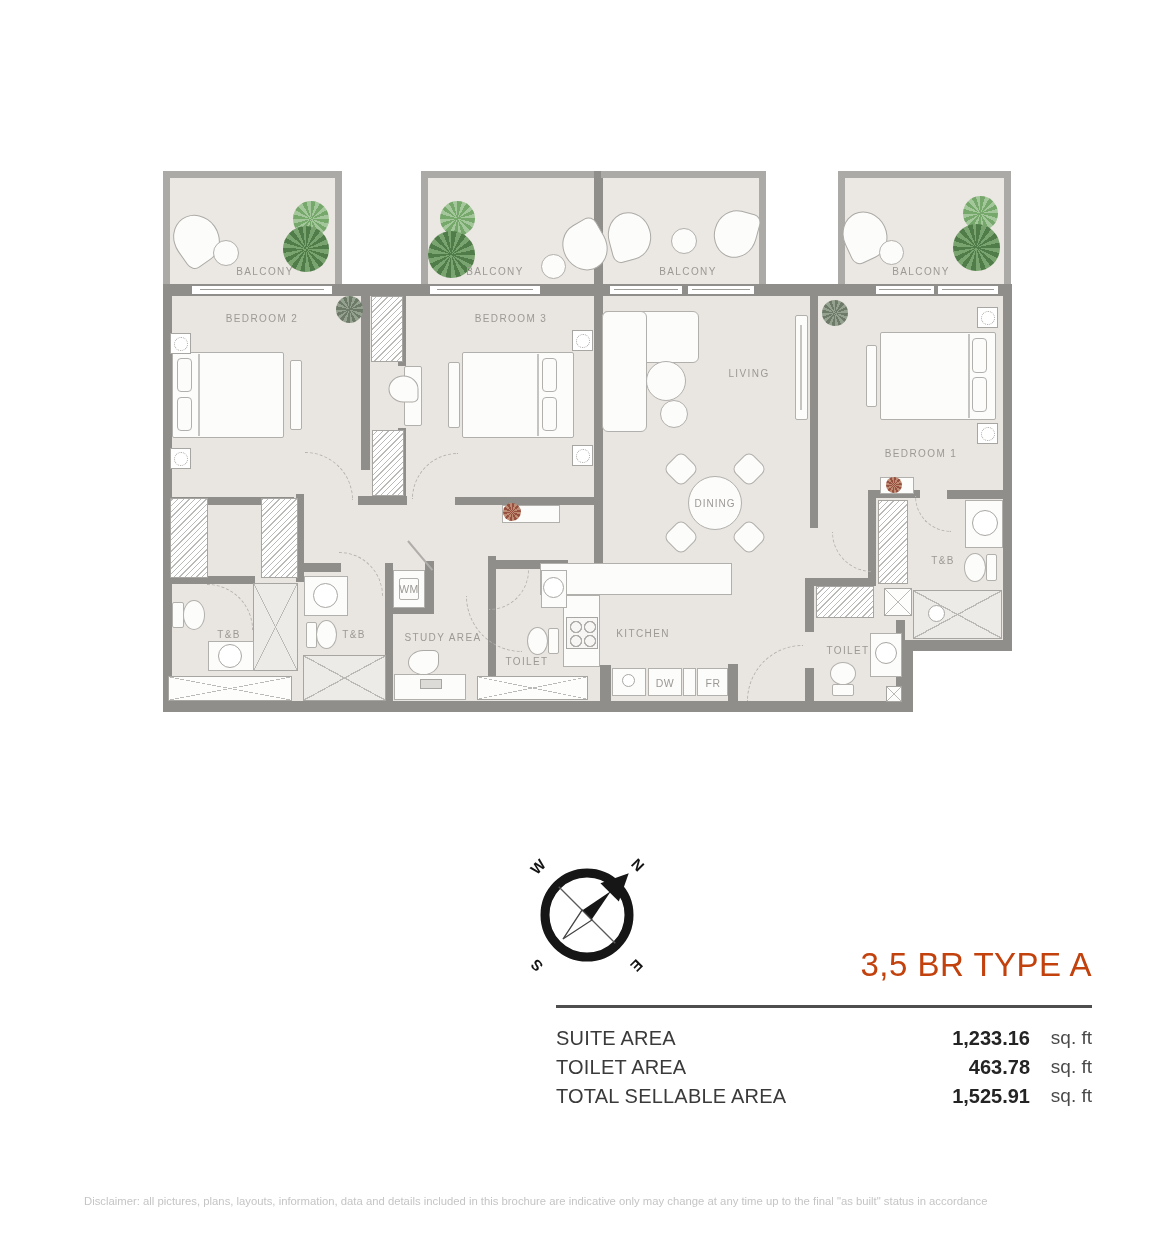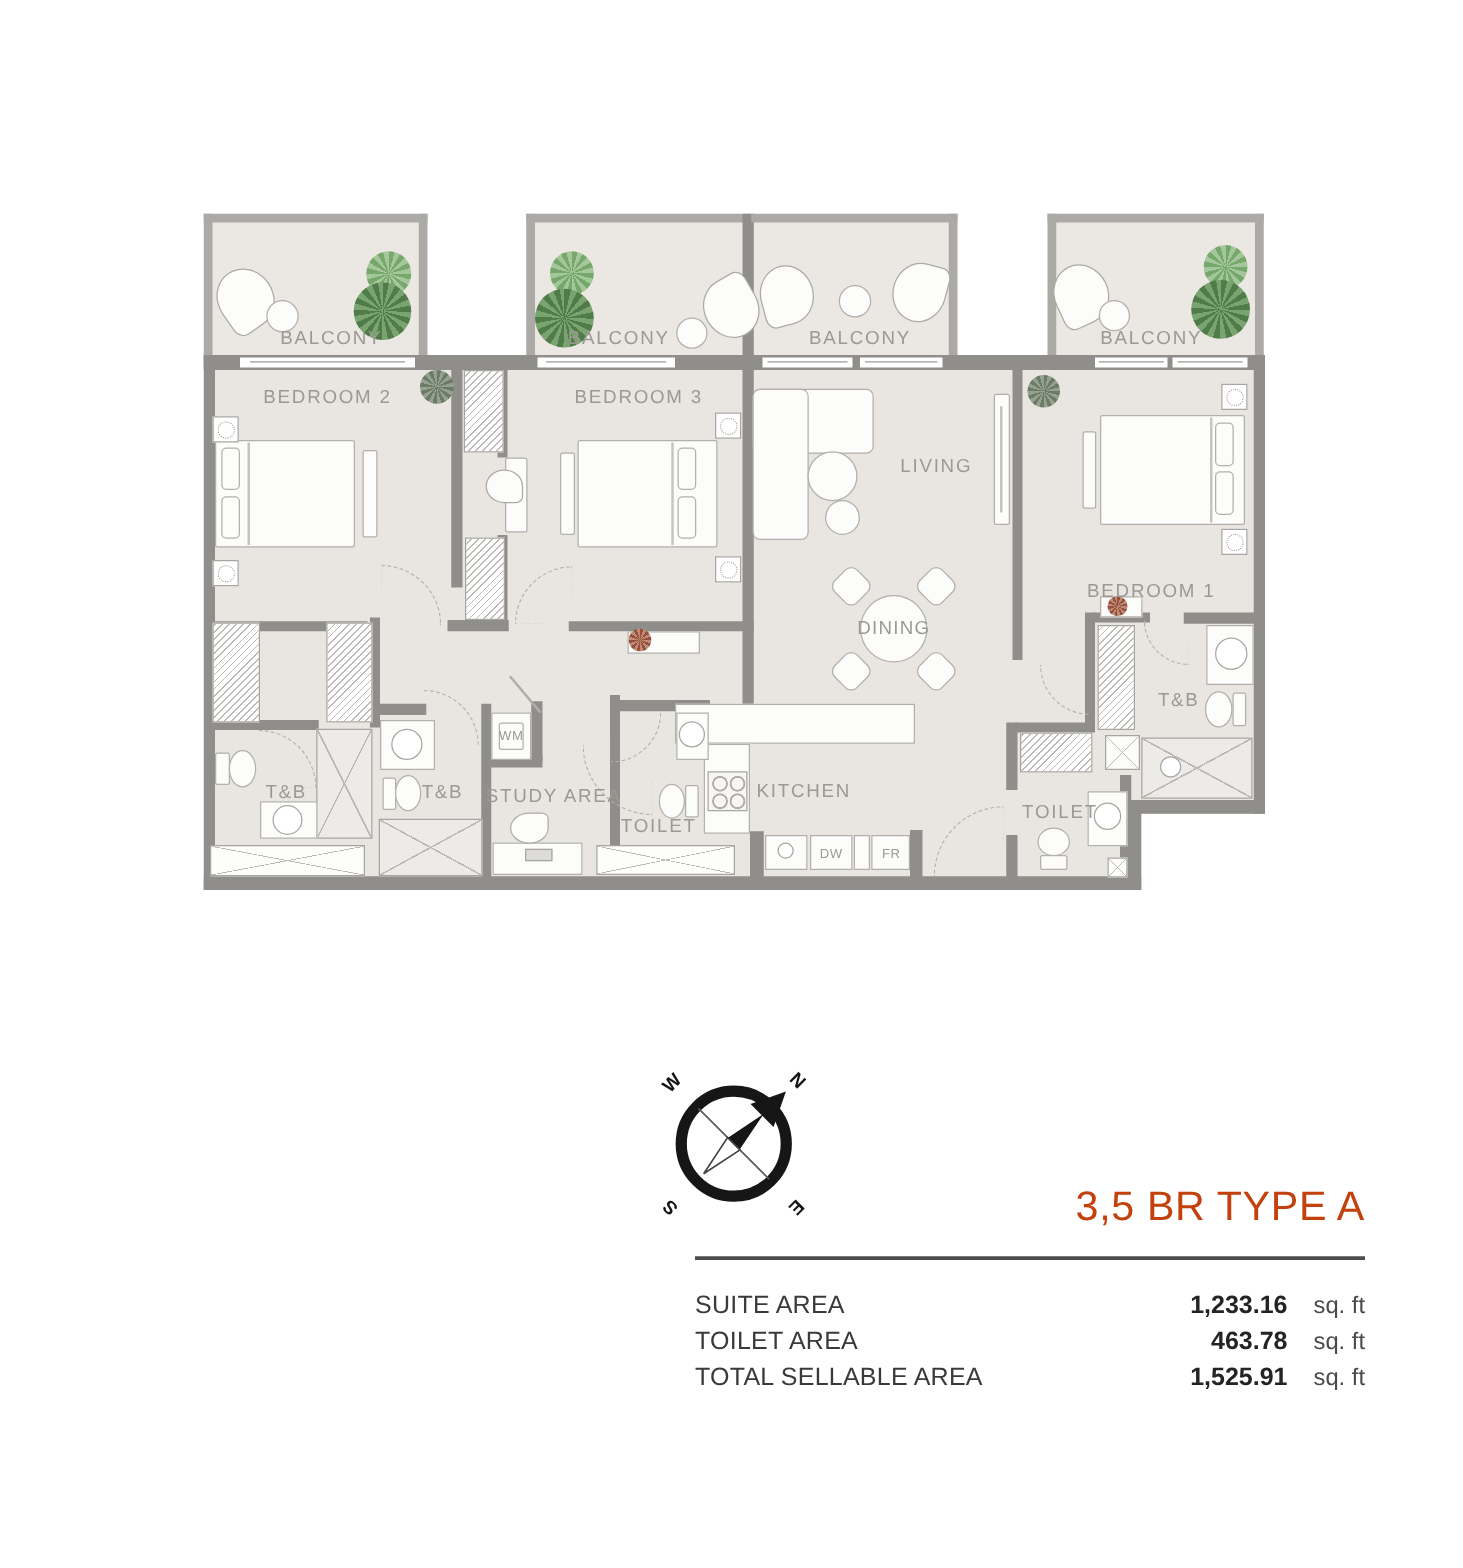--- a/index.html
+++ b/index.html
@@ -16,39 +16,39 @@
   .xpat{background-image:linear-gradient(to top right,transparent 49.2%,#bcbab6 49.2%,#bcbab6 50.8%,transparent 50.8%),linear-gradient(to bottom right,transparent 49.2%,#bcbab6 49.2%,#bcbab6 50.8%,transparent 50.8%)}
   .xbox{background-color:#fdfdfc;border:1px solid #a7a5a1;box-sizing:border-box}
   .shower{background-color:#edebe7;border:1px solid #a7a5a1;box-sizing:border-box}
   .slot{background:#fff}
   .slot::after{content:"";position:absolute;left:6%;right:6%;top:2.5px;height:1.6px;background:#9d9c99}
   .arc{border:1.2px dashed #b5b3af;box-sizing:border-box;background:transparent}
   .arc.tl{border-right:0;border-bottom:0;border-top-left-radius:100%}
   .arc.tr{border-left:0;border-bottom:0;border-top-right-radius:100%}
   .arc.bl{border-right:0;border-top:0;border-bottom-left-radius:100%}
   .arc.br{border-left:0;border-top:0;border-bottom-right-radius:100%}
-  .rlabel{transform:translate(-50%,-50%);font-size:15px;letter-spacing:1.4px;color:#9c9995;white-space:nowrap}
+  .rlabel{transform:translate(-50%,-50%);font-size:10px;letter-spacing:1.4px;color:#9c9995;white-space:nowrap}
   .rlabel.sm{font-size:10.5px;letter-spacing:.5px}
   .fan{background:#fff;border:1.1px solid #a8a6a2;box-sizing:border-box}
   .fan::after{content:"";position:absolute;inset:2.5px;border:1.2px dotted #a8a6a2;border-radius:50%}
   .plant{border-radius:50%;background:repeating-conic-gradient(#4f7c49 0 13deg,#79a36f 13deg 26deg)}
   .plant.light{background:repeating-conic-gradient(#76a86c 0 15deg,#a3c79a 15deg 30deg)}
   .plant.gray{background:repeating-conic-gradient(#6d7a68 0 15deg,#95a18f 15deg 30deg)}
   .plant.red{background:repeating-conic-gradient(#96503f 0 18deg,#c08b73 18deg 36deg)}
   .stove{background:#f7f6f4;border:1px solid #a8a6a2;box-sizing:border-box;background-image:radial-gradient(circle at 9px 9px,transparent 4.5px,#afada9 5px,#afada9 6px,transparent 6.5px),radial-gradient(circle at 23px 9px,transparent 4.5px,#afada9 5px,#afada9 6px,transparent 6.5px),radial-gradient(circle at 9px 23px,transparent 4.5px,#afada9 5px,#afada9 6px,transparent 6.5px),radial-gradient(circle at 23px 23px,transparent 4.5px,#afada9 5px,#afada9 6px,transparent 6.5px)}
   .sinkc{background:#fff;border:1.2px solid #a9a7a3;border-radius:50%;box-sizing:border-box}
   .chair{background:#fcfcfb;border:1.2px solid #acaaa6;border-radius:58% 58% 58% 22%;box-sizing:border-box}
   .dchair{background:#fcfcfb;border:1px solid #b2b0ac;border-radius:7px;transform:rotate(45deg);box-sizing:border-box}
   .hline{background:#c6c4c0}
   .compass{left:527px;top:855px;width:120px;height:120px;transform:rotate(45deg)}
   .cdir{position:absolute;font-weight:bold;font-size:15px;color:#141414}
   .title{right:78px;top:946px;font-size:33px;color:#c2410c;letter-spacing:.5px;white-space:nowrap}
   .divider{left:556px;top:1005px;width:536px;height:2.5px;background:#4e4e4e}
   .areas{left:556px;top:1027px;width:536px}
-  .arow{display:flex;align-items:flex-end;height:29px}
+  .arow{display:flex;align-items:flex-start;height:29px}
   .a-label{flex:1;font-size:20px;color:#3a3a3a;letter-spacing:.2px}
   .a-value{width:150px;text-align:right;font-size:20px;font-weight:bold;color:#242424}
   .a-unit{width:62px;text-align:right;font-size:19px;color:#4a4a4a}
   .disclaimer{left:84px;top:1193px;width:1012px;font-size:11.3px;line-height:17px;color:#c5c5c5}
 </style>
 </head>
 <body>
 
 <div class="stage">
 
@@ -246,21 +246,21 @@
     <div class="a fan" style="left:977px;top:307px;width:21px;height:21px"></div>
     <div class="a fan" style="left:977px;top:423px;width:21px;height:21px"></div>
 
     <div class="a rlabel" style="left:265px;top:271px">BALCONY</div>
     <div class="a rlabel" style="left:495px;top:271px">BALCONY</div>
     <div class="a rlabel" style="left:688px;top:271px">BALCONY</div>
     <div class="a rlabel" style="left:921px;top:271px">BALCONY</div>
     <div class="a rlabel" style="left:262px;top:318px">BEDROOM 2</div>
     <div class="a rlabel" style="left:511px;top:318px">BEDROOM 3</div>
     <div class="a rlabel" style="left:749px;top:373px">LIVING</div>
-    <div class="a rlabel" style="left:921px;top:473px">BEDROOM 1</div>
+    <div class="a rlabel" style="left:921px;top:453px">BEDROOM 1</div>
     <div class="a rlabel" style="left:715px;top:503px;letter-spacing:1px">DINING</div>
     <div class="a rlabel" style="left:643px;top:633px">KITCHEN</div>
     <div class="a rlabel" style="left:229px;top:634px">T&amp;B</div>
     <div class="a rlabel" style="left:354px;top:634px">T&amp;B</div>
     <div class="a rlabel" style="left:943px;top:560px">T&amp;B</div>
     <div class="a rlabel" style="left:443px;top:637px">STUDY AREA</div>
     <div class="a rlabel" style="left:527px;top:661px">TOILET</div>
     <div class="a rlabel" style="left:848px;top:650px">TOILET</div>
     <div class="a rlabel sm" style="left:409px;top:589px">WM</div>
     <div class="a rlabel sm" style="left:665px;top:683px">DW</div>
@@ -295,15 +295,16 @@
       <span class="a-unit">sq. ft</span>
     </div>
     <div class="arow">
       <span class="a-label">TOTAL SELLABLE AREA</span>
       <span class="a-value">1,525.91</span>
       <span class="a-unit">sq. ft</span>
     </div>
   </div>
 
   <div class="a disclaimer">
+    <div>Disclaimer: all pictures, plans, layouts, information, data and details included in this brochure are indicative only may change at any time up to the final "as built" status in accordance</div>
   </div>
 
 </div>
 
 </body></html>

